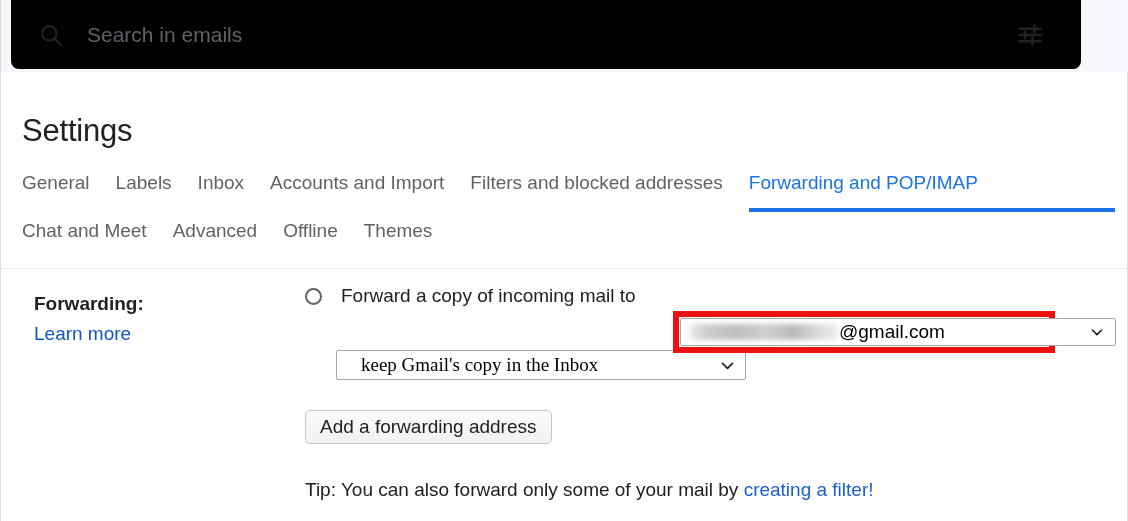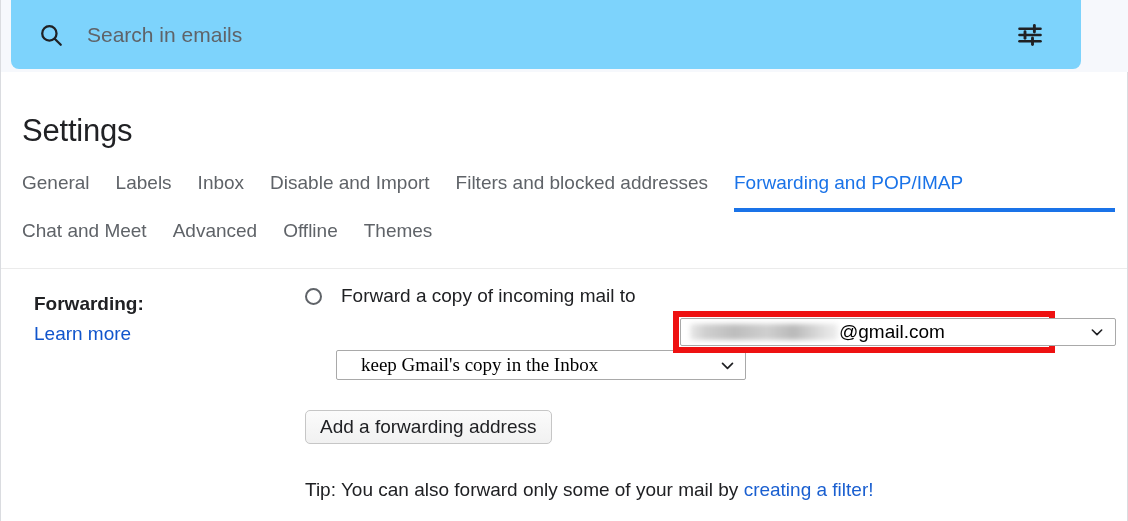--- a/index.html
+++ b/index.html
@@ -35,21 +35,21 @@
     width: 1128px;
     height: 72px;
     background: #f6f8fc;
   }
   .search-box {
     position: absolute;
     left: 10px;
     top: 0;
     width: 1070px;
     height: 69px;
-    background: #7dd3fc;
+    background: #000000;
     border-radius: 0 0 8px 8px;
     display: flex;
     align-items: center;
   }
   .search-icon {
     width: 28px;
     height: 28px;
     margin-left: 26px;
     flex: 0 0 auto;
     color: #202124;
@@ -349,21 +349,21 @@
     </div>
   </div>
 
   <div class="settings-title">Settings</div>
 
   <div class="tabs">
     <div class="tab-row tab-row-1">
       <div class="tab">General</div>
       <div class="tab">Labels</div>
       <div class="tab">Inbox</div>
-      <div class="tab">Disable and Import</div>
+      <div class="tab">Accounts and Import</div>
       <div class="tab">Filters and blocked addresses</div>
       <div class="tab active">Forwarding and POP/IMAP</div>
     </div>
     <div class="tab-row tab-row-2">
       <div class="tab">Chat and Meet</div>
       <div class="tab">Advanced</div>
       <div class="tab">Offline</div>
       <div class="tab">Themes</div>
     </div>
   </div>

